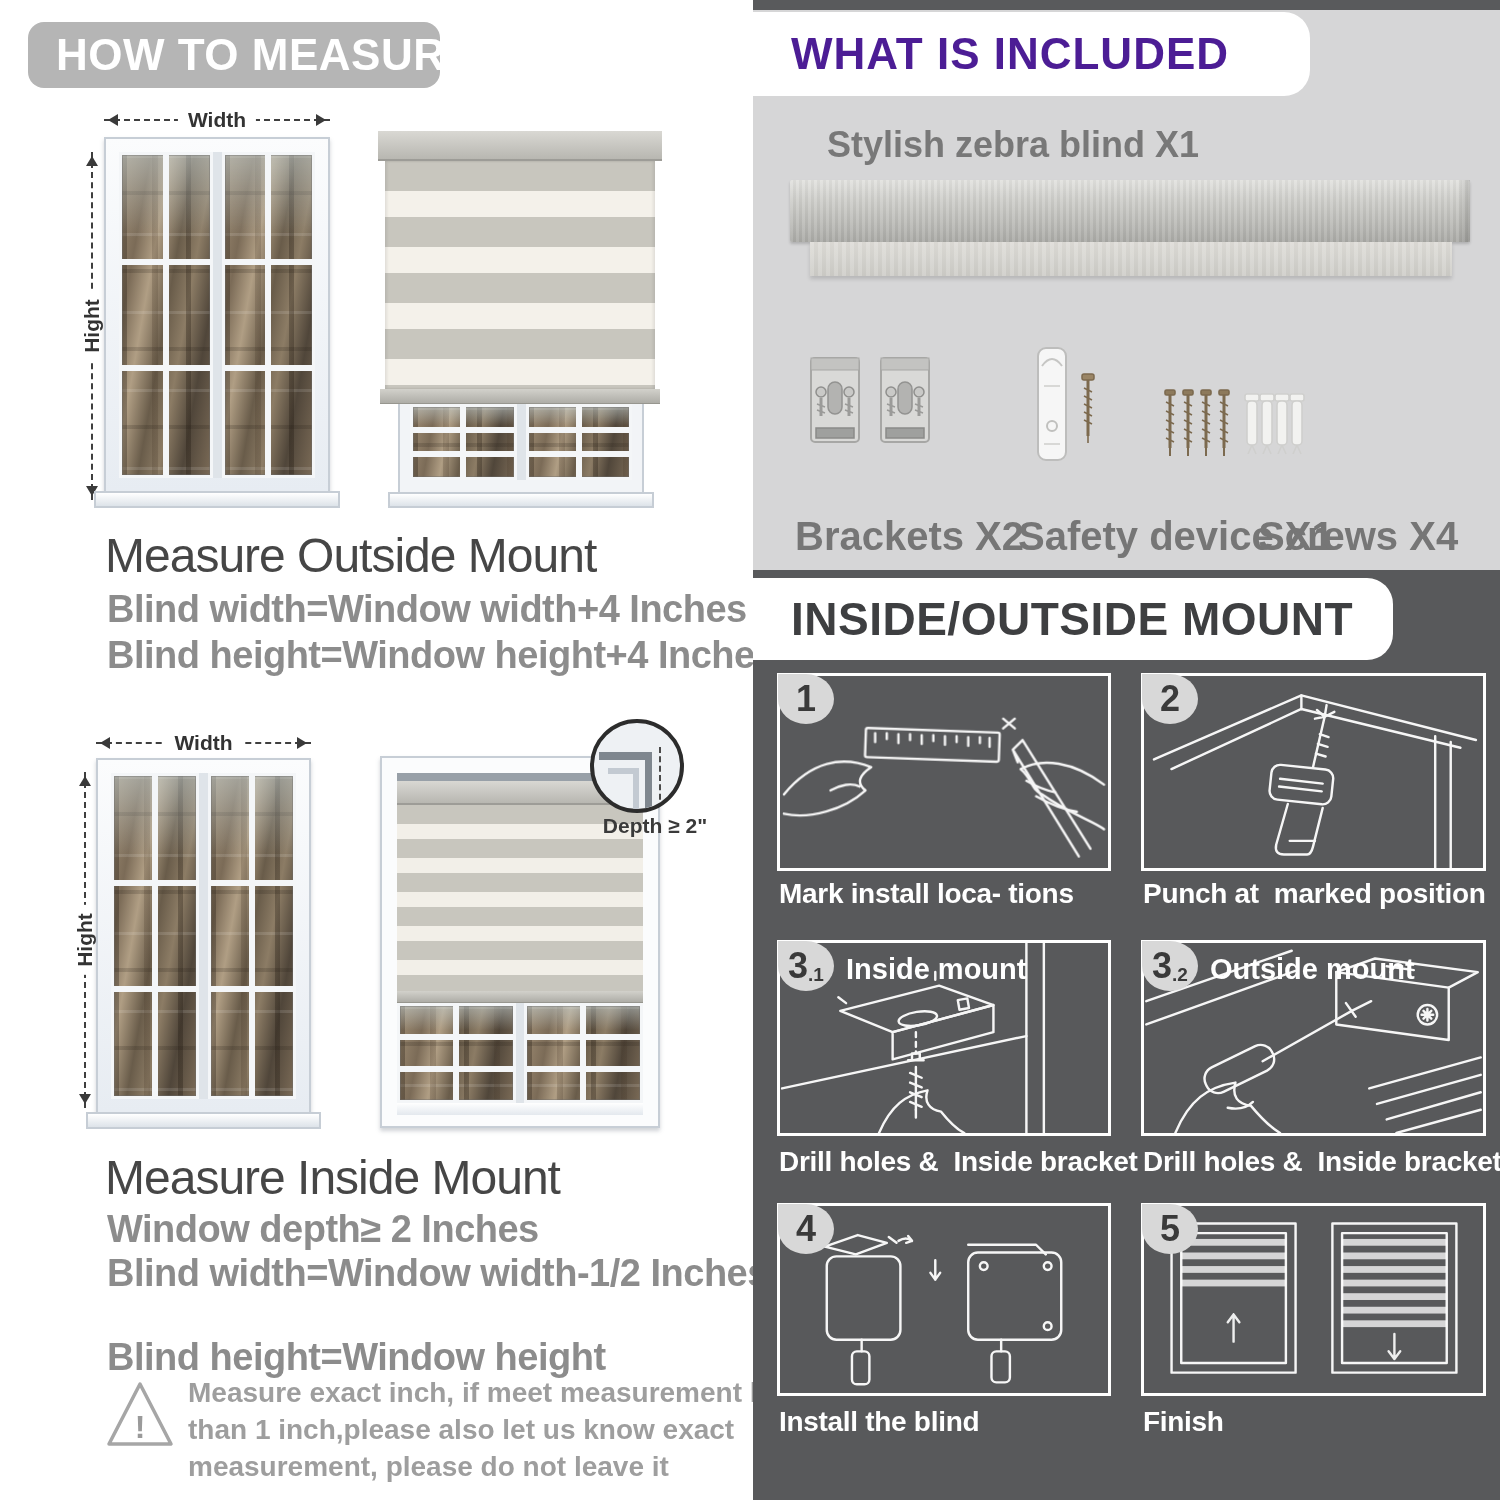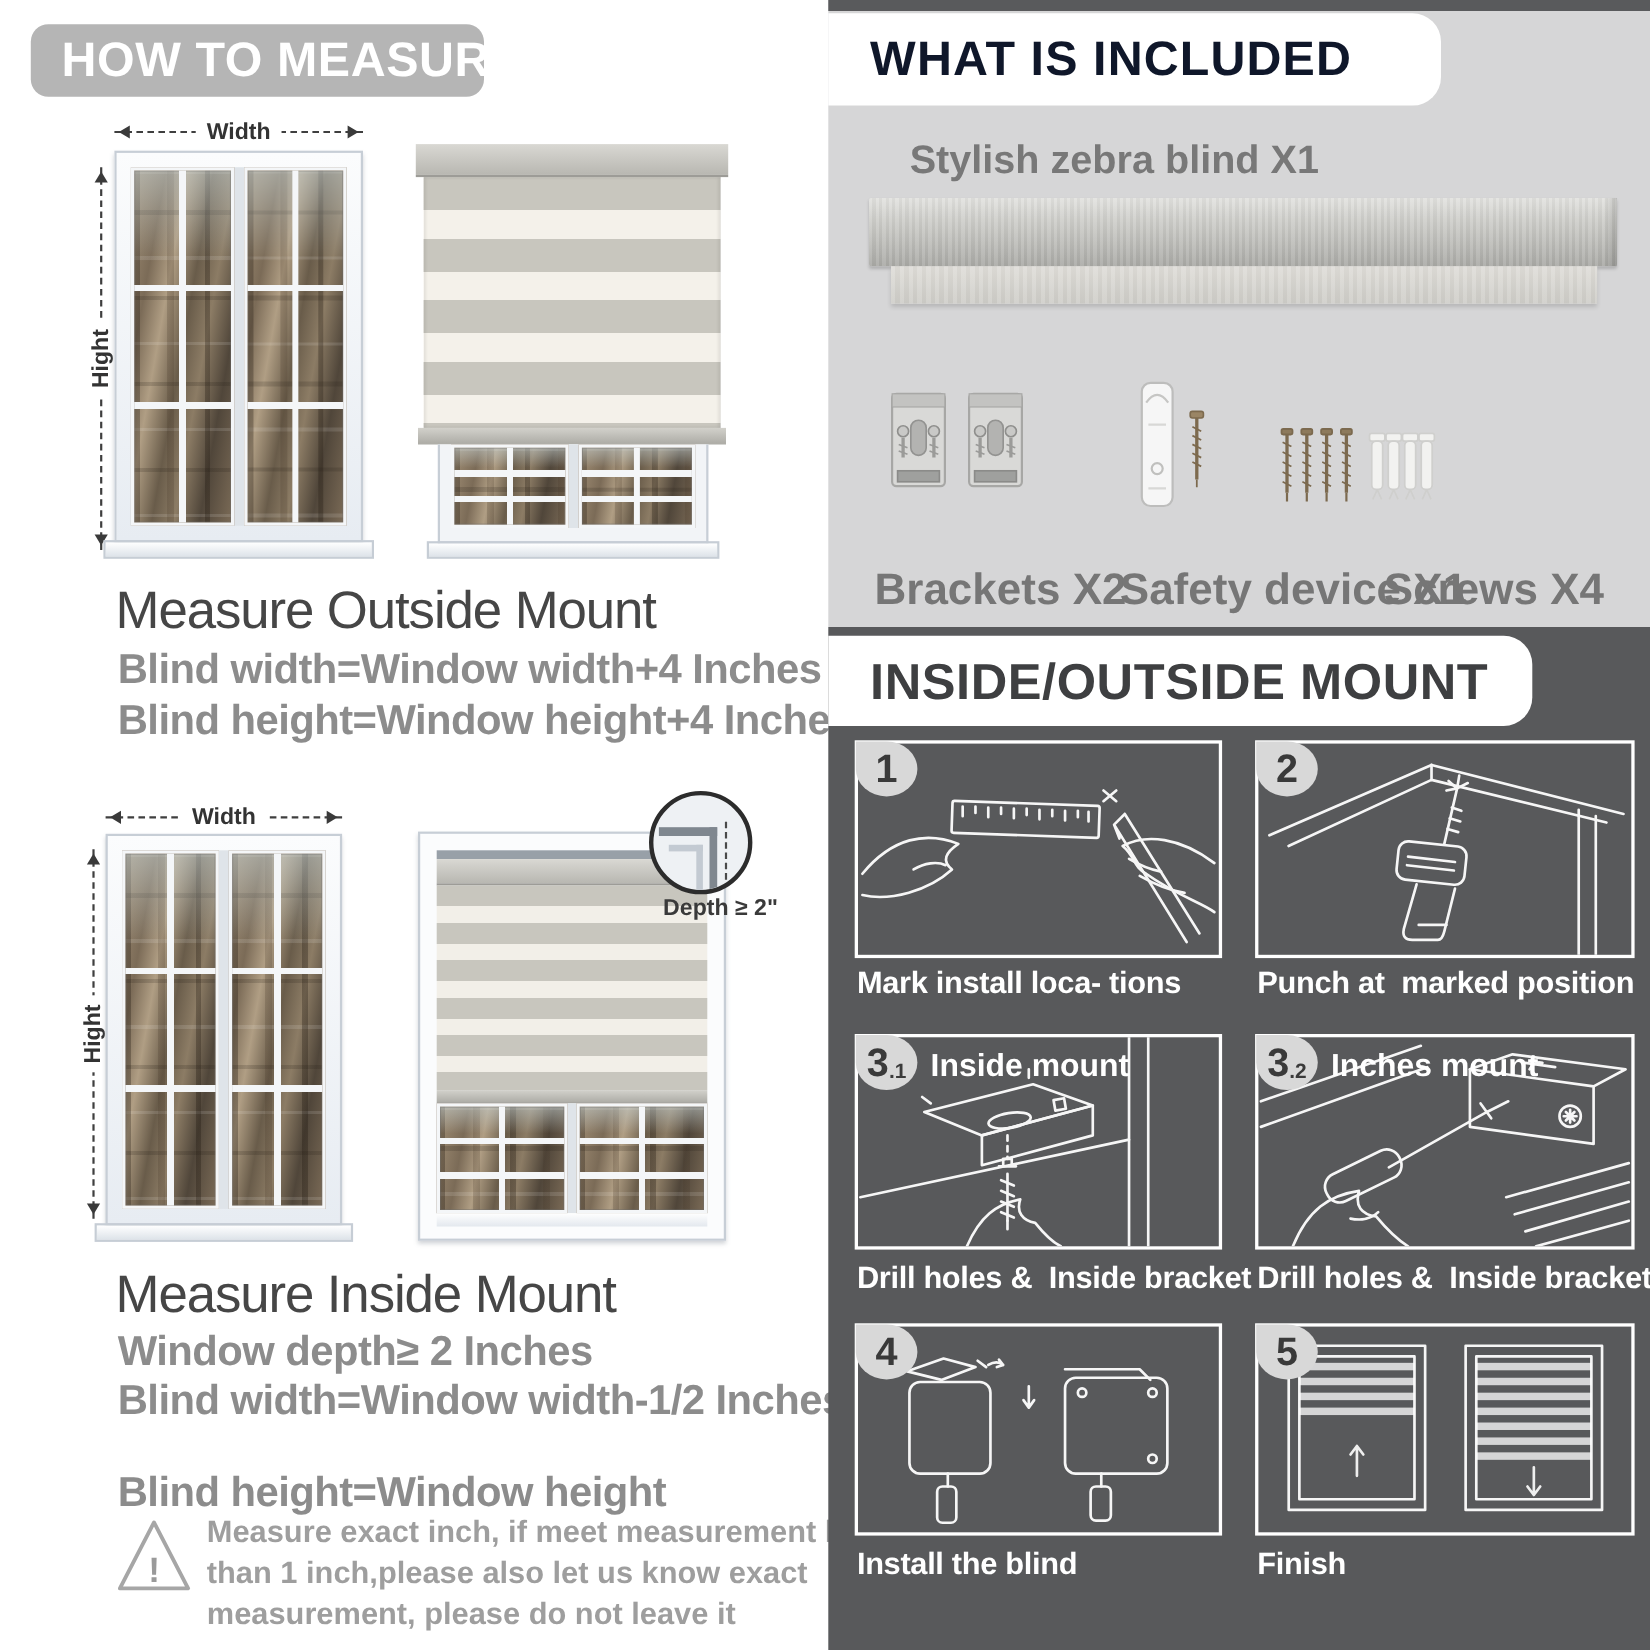--- a/index.html
+++ b/index.html
@@ -61,21 +61,21 @@
   .dc2h{position:absolute;left:16%;top:52%;width:36%;height:7%;background:#c3cad2;}
   .dc2v{position:absolute;left:45%;top:52%;width:7%;height:48%;background:#c3cad2;}
   .dcd{position:absolute;left:76%;top:28%;height:72%;border-left:2px dashed #4a4a4a;}
   .depth-label{font-size:21px;font-weight:bold;color:#3a3a3a;text-align:center;}
 
   
   .gray-panel{left:753px;top:0;width:747px;height:570px;background:#d6d6d7;}
   .dark-strip{left:753px;top:0;width:747px;height:10px;background:#595a5c;}
   .included-box{left:753px;top:12px;width:557px;height:84px;background:#ffffff;border-radius:0 26px 26px 0;}
   .included-box span{display:block;padding-left:38px;line-height:84px;font-size:44px;font-weight:bold;
-                     color:#0f172a;letter-spacing:1px;white-space:nowrap;}
+                     color:#4c1d95;letter-spacing:1px;white-space:nowrap;}
   .product-label{left:753px;top:124px;width:520px;text-align:center;font-size:36px;font-weight:bold;color:#787878;}
   .headrail{left:790px;top:180px;width:680px;height:62px;border-radius:2px;
             background:
              repeating-linear-gradient(90deg,rgba(255,255,255,.10) 0 3px,rgba(0,0,0,.03) 3px 6px),
              linear-gradient(180deg,#e2e2df 0%,#cfcfcb 30%,#c2c2be 55%,#b5b5b1 80%,#a9a9a5 100%);
             box-shadow:0 2px 3px rgba(0,0,0,.18);}
   .headrail::after{content:"";position:absolute;right:0;top:0;bottom:0;width:12px;
             background:linear-gradient(90deg,rgba(0,0,0,0),rgba(0,0,0,.14));}
   .fabric-band{left:810px;top:242px;width:642px;height:34px;
             background:
@@ -351,21 +351,21 @@
       <path d="M206 62 l10 14"></path>
       <rect x="58" y="116" width="76" height="28" rx="13" transform="rotate(-26 96 130)"></rect>
       <path d="M30 196 C 44 162, 64 148, 92 144 C 88 158, 94 166, 108 168 C 118 180, 128 190, 138 196"></path>
       <path d="M84 170 c10 2 20 0 26 -6"></path>
     </g>
   </svg>
   <div class="badge">
     <span>3</span>
       <span class="sub">.2</span>
   </div>
-  <div class="step-title">Inches mount</div>
+  <div class="step-title">Outside mount</div>
 </div>
 <div class="abs caption" style="left:1143px;top:1146px;">Drill holes &amp;  Inside bracket</div>
 
 <div class="abs step-box" style="left:777px;top:1203px;width:334px;height:193px;">
   <svg class="art" viewBox="0 0 334 193">
     <g stroke="#ffffff" fill="none" stroke-width="2.5" stroke-linecap="round" stroke-linejoin="round" opacity=".95">
       <path d="M44 42 l34 -12 l30 8 l-32 12 z"></path>
       <path d="M40 36 l10 -4 M110 32 l8 6"></path>
       <path d="M120 36 q8 -5 14 0 l-4 -5 m4 5 l-6 2"></path>
       <rect x="46" y="52" width="76" height="86" rx="10"></rect>

